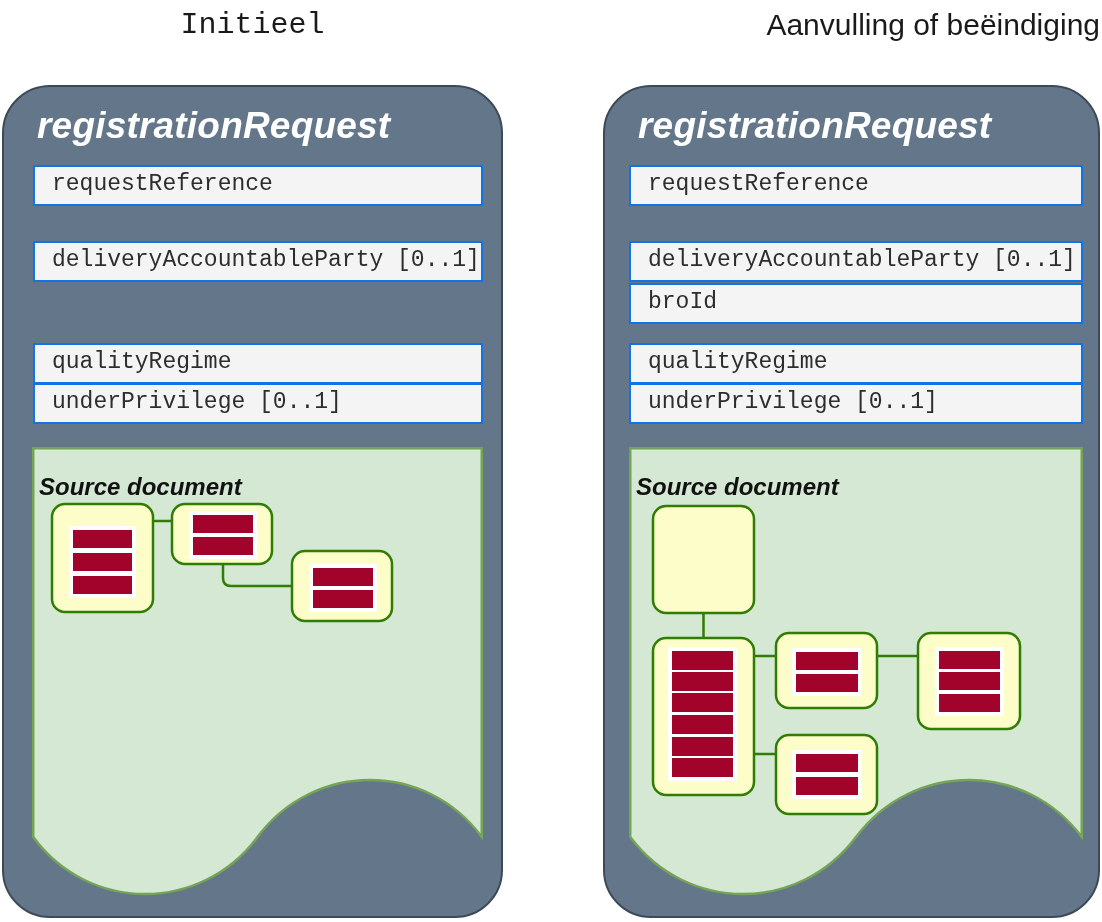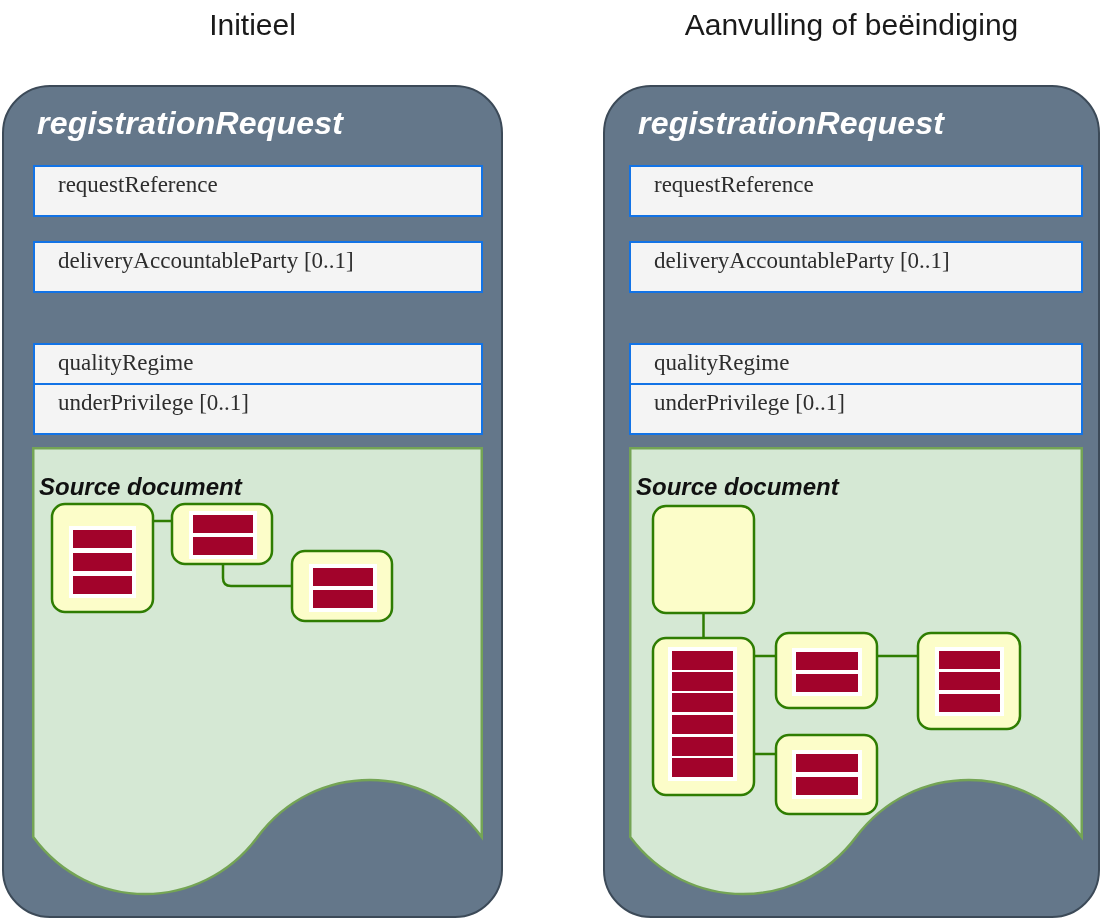--- a/index.html
+++ b/index.html
@@ -11,42 +11,42 @@
   }
   html,body{margin:0;padding:0;}
   body{
     width:1102px;height:922px;background:#ffffff;position:relative;
     font-family:"Liberation Sans",sans-serif;overflow:hidden;
   }
   .heading{
     position:absolute;top:8px;font-size:30px;line-height:34px;
     color:var(--heading-text);text-align:center;white-space:nowrap;
   }
-  #heading-left{left:2px;width:501px;}
-  #heading-right{left:603px;width:497px;}
+  #heading-left{left:2px;width:501px;font-family:Liberation Mono, monospace;}
+  #heading-right{left:603px;width:497px;text-align:right;}
 
   .panel{
     position:absolute;top:85px;height:833px;box-sizing:border-box;
     background:var(--slate);border:2px solid var(--slate-border);
     border-radius:48px;
   }
   #panel-left{left:2px;width:501px;}
   #panel-right{left:603px;width:497px;}
 
   .panel-title{
-    position:absolute;left:33px;top:18px;font-size:32px;
+    position:absolute;left:33px;top:18px;font-size:37px;
     font-weight:bold;font-style:italic;color:var(--title-text);
     white-space:nowrap;letter-spacing:0.2px;
   }
   .field{
-    position:absolute;height:52px;box-sizing:border-box;
+    position:absolute;height:41px;box-sizing:border-box;
     background:var(--field-fill);border:2px solid var(--field-border);
-    font-family:Liberation Serif, serif;
+    font-family:Liberation Mono, monospace;
     font-size:23px;line-height:35px;color:var(--field-text);
-    padding-left:23px;white-space:nowrap;overflow:hidden;
+    padding-left:17px;white-space:nowrap;overflow:hidden;
   }
   #panel-left .field{left:29px;width:450px;}
   #panel-right .field{left:24px;width:454px;}
   .r0{top:78px}.r1{top:154px}.r2{top:196px}.r3{top:256px}.r4{top:296px}
 
   .source-svg{position:absolute;top:360px;display:block;}
   #panel-left .source-svg{left:28px;}
   #panel-right .source-svg{left:24px;}
 
   .src-title{
@@ -105,20 +105,21 @@
       <rect class="bar" x="281" y="143" width="60" height="18"></rect>
     </g>
   </svg>
 </div>
 
 <div class="panel" id="panel-right">
   <div class="panel-title">registrationRequest</div>
 
   <div class="field r0">requestReference</div>
   <div class="field r1">deliveryAccountableParty [0..1]</div>
+  <div class="field r2">broId</div>
   <div class="field r3">qualityRegime</div>
   <div class="field r4">underPrivilege [0..1]</div>
 
   <svg class="source-svg" width="454" height="465" viewBox="0 0 454 465">
     <path class="area" d="M 1.25,1.25 H 452.75 V 390
          C 396,314 284,314 227,390
          C 170,466 58,466 1.25,390 Z"></path>
     <text class="src-title" x="7" y="48">Source document</text>
 
     <line class="conn" x1="74.5" y1="166" x2="74.5" y2="191"></line>

